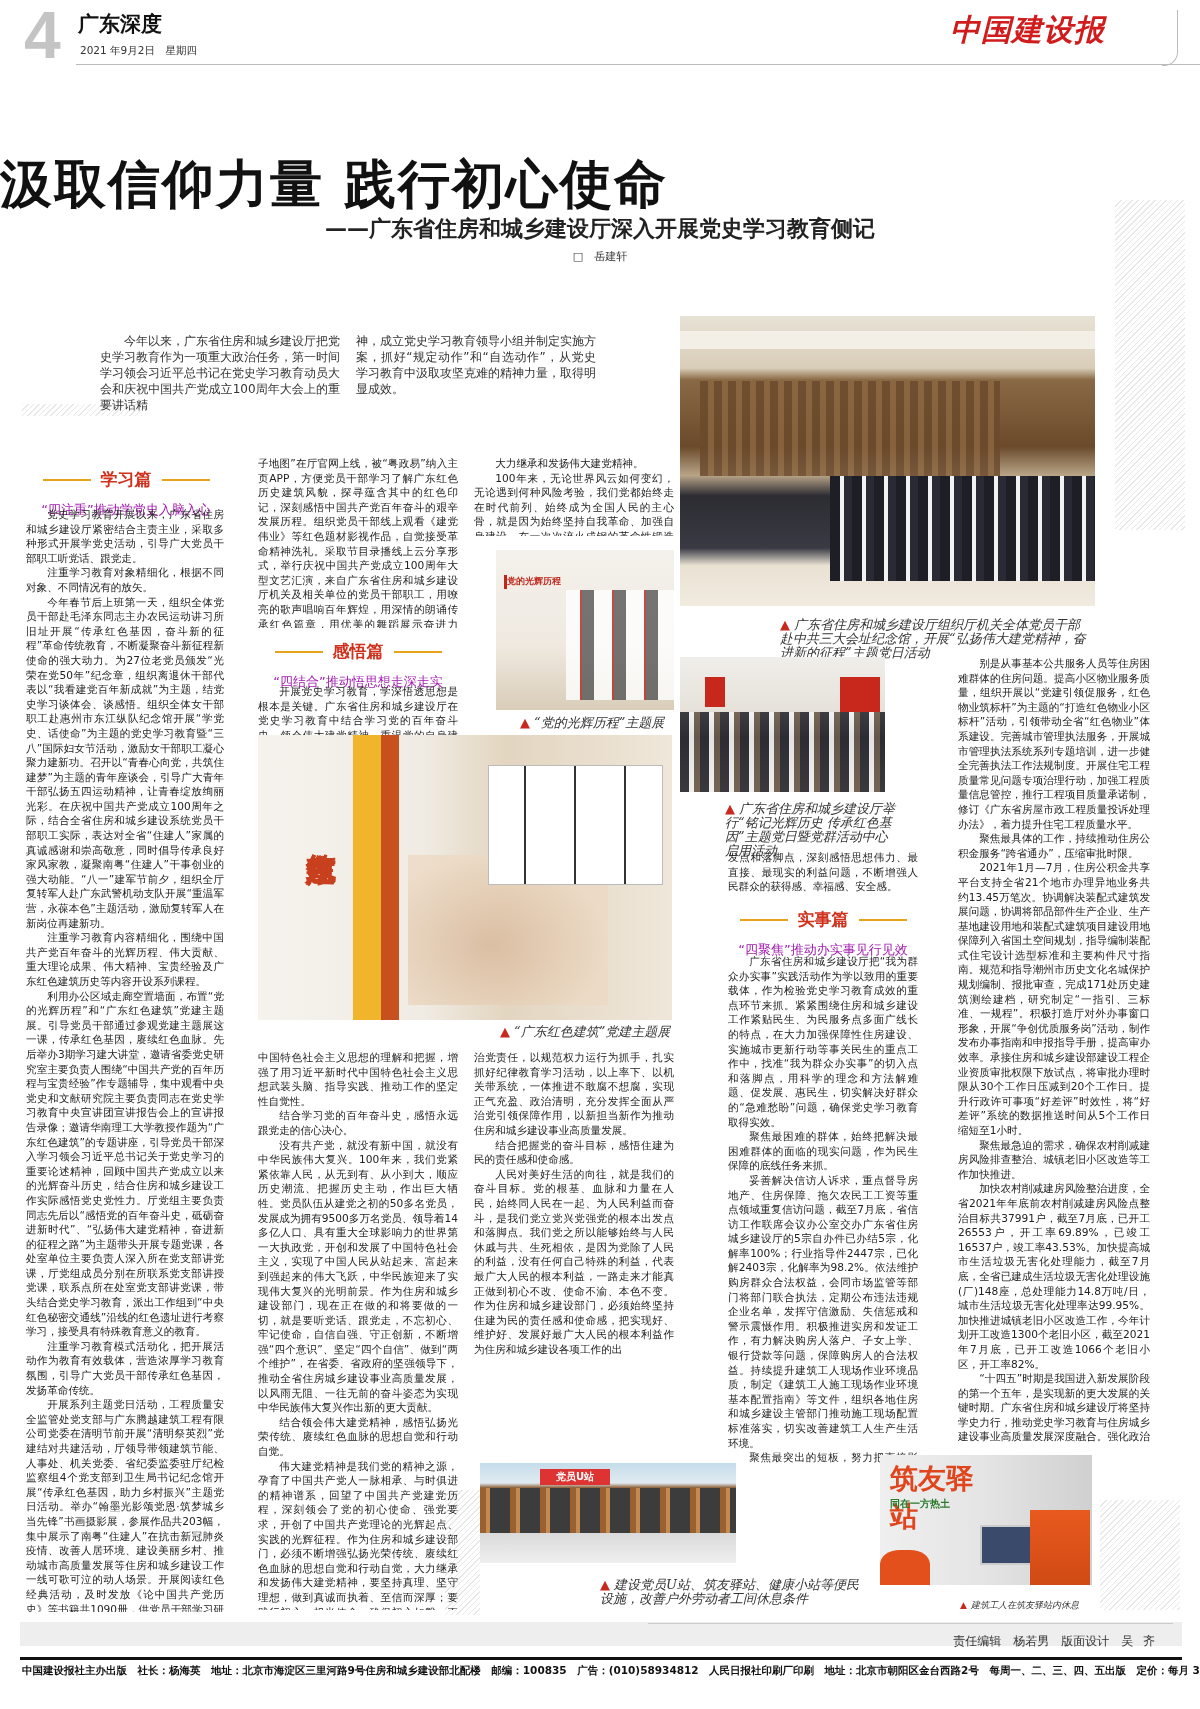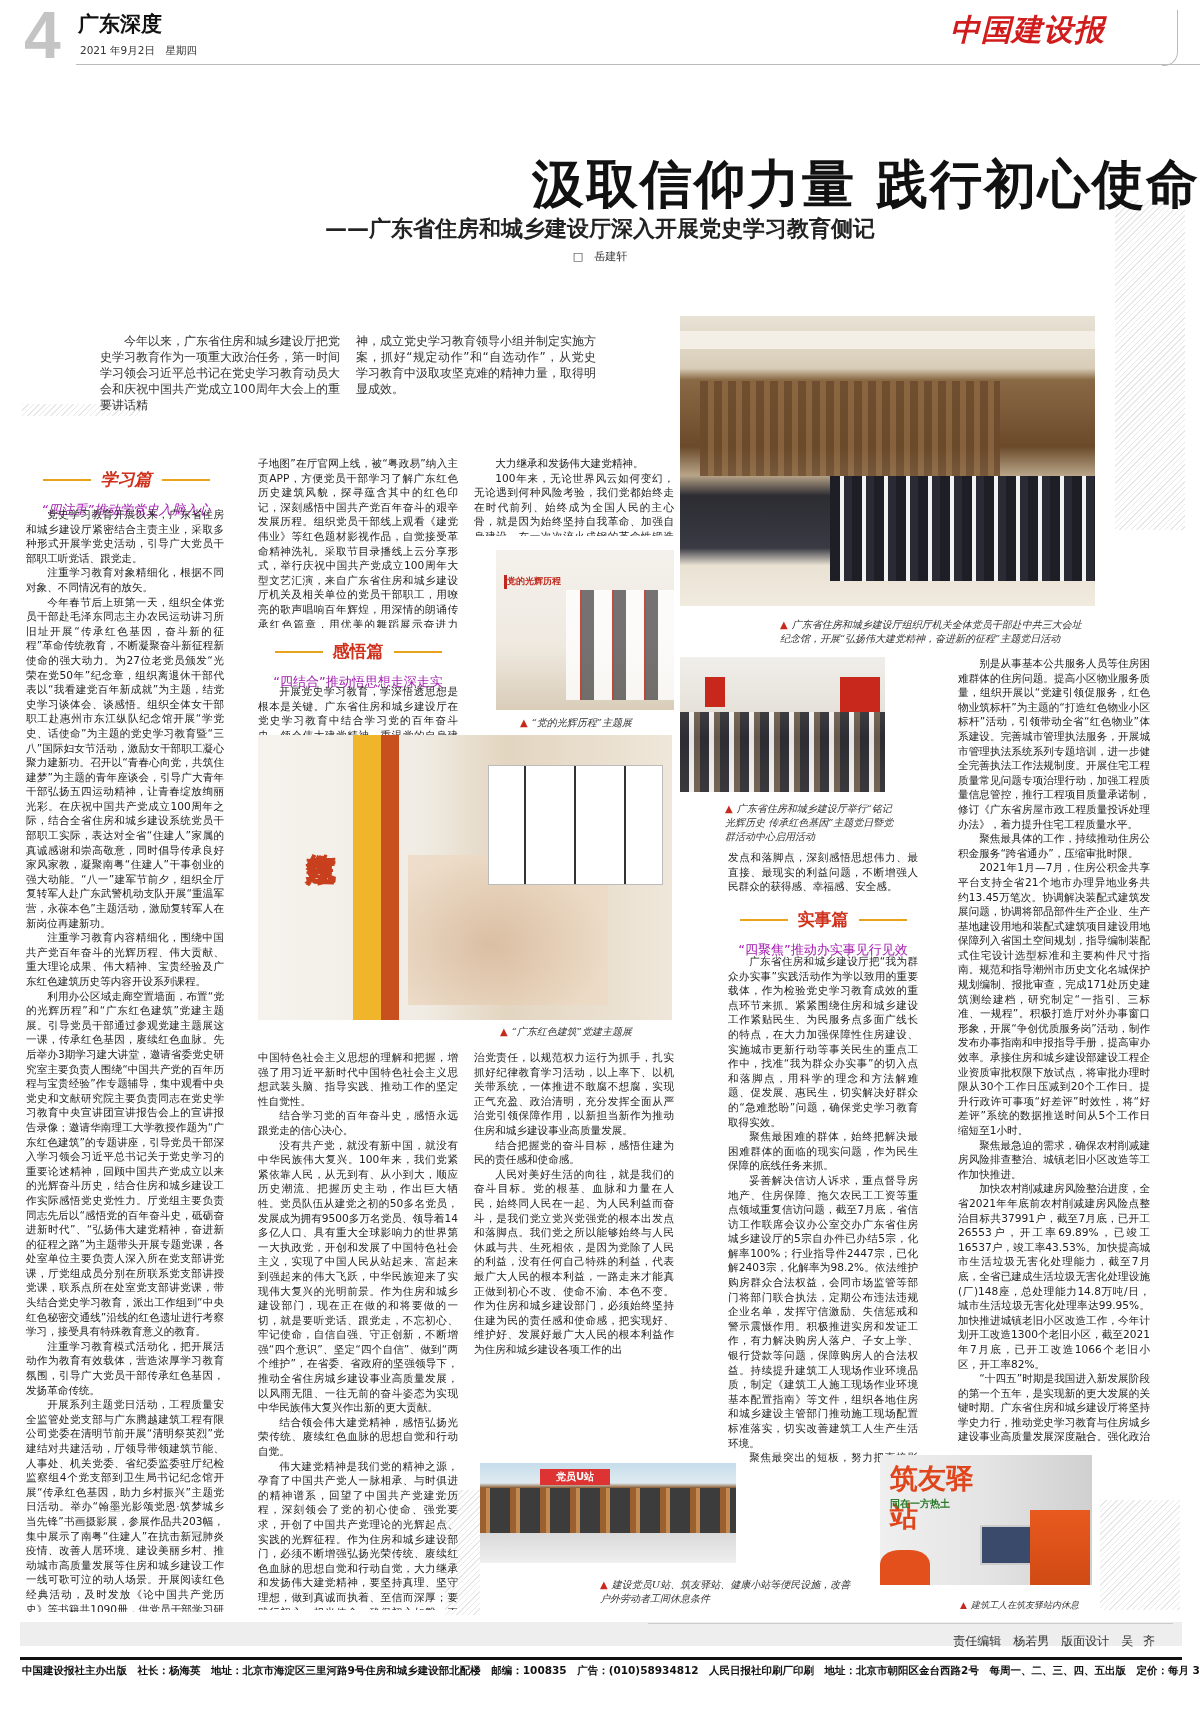--- a/index.html
+++ b/index.html
@@ -9,34 +9,34 @@
   
   .page-num { left: 24px; top: 2px; font-family: "Liberation Sans", sans-serif; font-weight: bold; font-size: 66px; color: #c4c4c4; line-height: 66px; }
   .section-title { left: 78px; top: 10px; font-family: "DejaVu Serif", serif; font-weight: bold; font-size: 21px; color: #111; }
   .section-date { left: 80px; top: 44px; font-size: 10.5px; color: #333; }
   .header-rule { left: 76px; top: 64px; width: 1130px; height: 1px; background: #bbb; }
   .logo { right: 95px; top: 10px; font-family: "DejaVu Serif", serif; font-style: italic; font-weight: bold; font-size: 30px; color: #d01c1c; letter-spacing: 1px; }
   .logo-curve { right: 22px; top: 10px; width: 16px; height: 56px; border-right: 1px solid #bbb; border-bottom: 1px solid #bbb; border-bottom-right-radius: 14px; }
   
   .hatch { background: repeating-linear-gradient(135deg, #e8e8e8 0 1px, #fff 1px 4px); }
   
-  .main-title { left: 0; width: 1200px; top: 150px; text-align: right; font-family: "DejaVu Serif", serif; font-weight: bold; font-size: 52px; letter-spacing: 2px; color: #111; }
+  .main-title { left: 0; width: 1200px; top: 150px; text-align: left; font-family: "DejaVu Serif", serif; font-weight: bold; font-size: 52px; letter-spacing: 2px; color: #111; }
   .sub-title { left: 0; width: 1200px; top: 214px; text-align: center; font-size: 22px; color: #222; }
   .byline { left: 0; width: 1200px; top: 249px; text-align: center; font-size: 11px; color: #333; }
   .lead { top: 333px; font-size: 12px; line-height: 16px; color: #333; text-align: justify; text-indent: 2em; }
   
   .col { font-size: 10.6px; line-height: 14.6px; color: #222; text-align: justify; }
   .col p { text-indent: 2em; }
   .sec-head { text-align: center; }
   .sec-head .t { display: flex; align-items: center; justify-content: center; gap: 10px; font-size: 17px; font-weight: bold; color: #d0311d; }
   .sec-head .t .ln { width: 48px; height: 2px; background: #e8a21b; }
   .sec-head .s { font-size: 13px; color: #a21caf; margin-top: 10px; }
   
   .photo { overflow: hidden; }
-  .cap { font-family: "DejaVu Serif", serif; font-style: italic; font-size: 10px; color: #333; line-height: 14px; }
+  .cap { font-family: "DejaVu Serif", serif; font-style: italic; font-size: 13px; color: #333; line-height: 14px; }
   .cap .tri { color: #c8291f; font-style: normal; margin-right: 4px; }
   
   .footer-band { left: 20px; top: 1622px; width: 1162px; height: 24px; background: #eee; }
   .editor-rule { left: 648px; top: 1623px; width: 525px; height: 1px; background: #ccc; }
   .editor { right: 45px; top: 1633px; font-size: 12px; color: #333; word-spacing: 6px; }
   .footer-rule { left: 20px; top: 1657px; width: 1162px; height: 3px; background: #111; }
   .footer-text { left: 22px; top: 1664px; width: 1160px; font-size: 10.5px; font-weight: bold; color: #111; white-space: nowrap; }
 </style>
 </head>
 <body>
@@ -60,21 +60,21 @@
 <div class="abs lead" style="left:100px;width:240px;">今年以来，广东省住房和城乡建设厅把党史学习教育作为一项重大政治任务，第一时间学习领会习近平总书记在党史学习教育动员大会和庆祝中国共产党成立100周年大会上的重要讲话精</div>
 <div class="abs lead" style="left:356px;width:240px;text-indent:0;">神，成立党史学习教育领导小组并制定实施方案，抓好“规定动作”和“自选动作”，从党史学习教育中汲取攻坚克难的精神力量，取得明显成效。</div>
 
 <div class="abs photo" style="left:680px;top:316px;width:415px;height:290px;background:linear-gradient(180deg,#e8e2d6 0%,#d8cdb8 18%,#8a6a45 22%,#6a4a2a 45%,#b8a488 55%,#2c2c32 62%,#3a3a44 80%,#e9e2d3 86%,#f1ebe0 100%);">
   <div class="abs" style="left:0;top:15px;width:415px;height:18px;background:#f3efe6;"></div>
   <div class="abs" style="left:20px;top:65px;width:300px;height:95px;background:repeating-linear-gradient(90deg,#6b4a2c 0 8px,#8a6540 8px 14px);opacity:.85;"></div>
   <div class="abs" style="left:150px;top:160px;width:265px;height:105px;background:repeating-linear-gradient(90deg,#1e1e26 0 10px,#f2f2f2 10px 14px,#2a2a34 14px 22px);"></div>
 </div>
 <div class="abs cap" style="left:780px;top:618px;width:310px;"><span class="tri">▲</span><span>广东省住房和城乡建设厅组织厅机关全体党员干部赴中共三大会址纪念馆，开展“弘扬伟大建党精神，奋进新的征程”主题党日活动</span></div>
 
-<div class="abs sec-head" style="left:28px;top:468px;width:196px;font-style:italic;">
+<div class="abs sec-head" style="left:28px;top:468px;width:196px;">
   <div class="t">
       <span class="ln"></span>
       <span>学习篇</span>
       <span class="ln"></span>
     </div>
   <div class="s">“四注重”推动学党史入脑入心</div>
 </div>
 <div class="abs col" id="col1" style="left:26px;top:507px;width:198px;height:1105px;overflow:hidden;">
     <p>党史学习教育开展以来，广东省住房和城乡建设厅紧密结合主责主业，采取多种形式开展学党史活动，引导广大党员干部职工听党话、跟党走。</p>
     <p>注重学习教育对象精细化，根据不同对象、不同情况有的放矢。</p>

